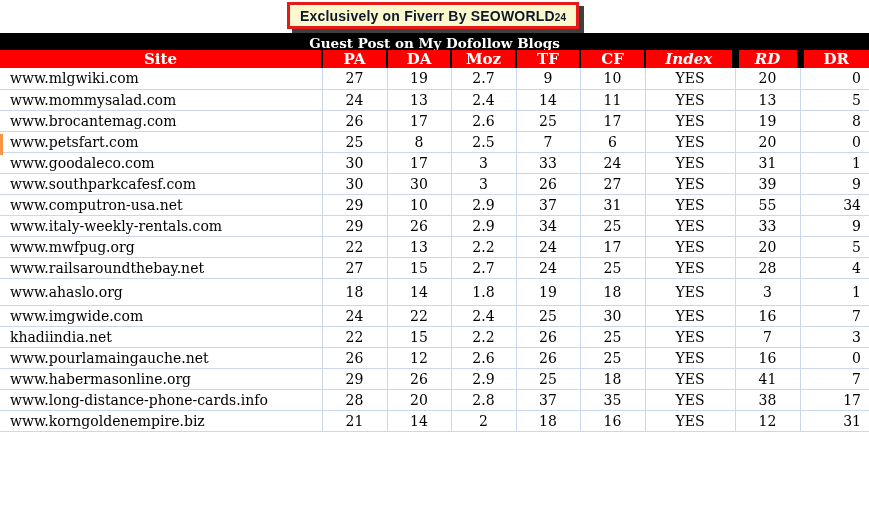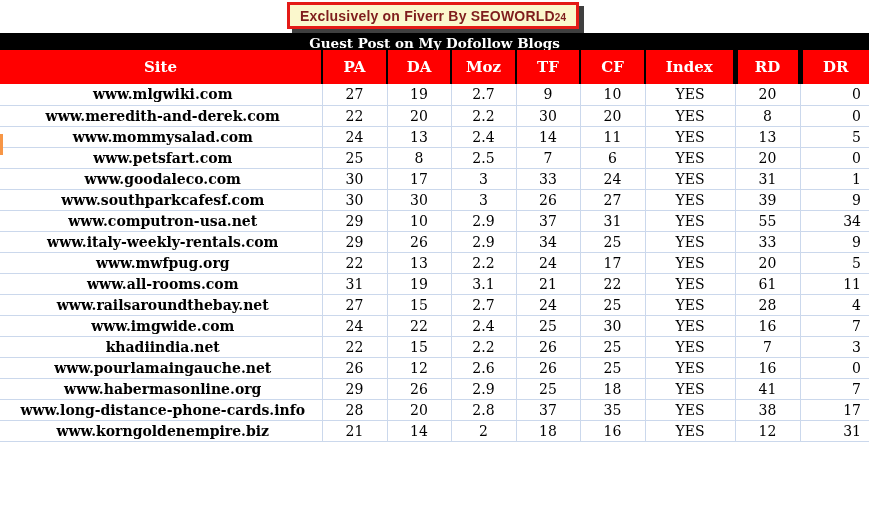--- a/index.html
+++ b/index.html
@@ -8,50 +8,50 @@
 
   
   .banner {
     position: absolute; left: 287px; top: 2px; height: 27px;
     background: #fbf8cd; border: 3px solid #e41b17;
     box-shadow: 5px 4px 0 0 #3f3f3f;
     display: flex; align-items: center; justify-content: center;
     padding: 0 10px; z-index: 5;
   }
   .banner .banner-text {
-    color: #7f1d1d; font-family: "Liberation Sans", sans-serif;
+    color: #0f172a; font-family: "Liberation Sans", sans-serif;
     font-weight: bold; font-size: 14px; letter-spacing: 0.2px; white-space: nowrap;
   }
   .banner .banner-sub { font-size: 10px; vertical-align: baseline; }
 
   
   .title-bar {
     position: absolute; left: 0; top: 33px; width: 869px; height: 20px;
     background: #000000; color: #ffffff;
     display: flex; align-items: center; justify-content: center;
     font-weight: bold; font-size: 13.5px; letter-spacing: 0px;
   }
 
   
   .sheet { position: absolute; left: 0; top: 50px; width: 869px; }
   table { border-collapse: collapse; table-layout: fixed; width: 869px; }
 
   th {
     background: #ff0000; color: #ffffff; font-weight: bold; font-size: 15px;
-    height: 34px; text-align: center; overflow: hidden; white-space: nowrap;
+    height: 18px; text-align: center; overflow: hidden; white-space: nowrap;
   }
   th.sep-black { border-right: 2px solid #000000; }
-  th.sep-light { border-right: 5px solid #000000; }
+  th.sep-light { border-right: 7px solid #000000; font-style: italic; }
 
   td {
     height: 21px; font-size: 14px; color: #000000; background: #ffffff;
     border-right: 1px solid #cbd8ec; border-bottom: 1px solid #cbd8ec;
     overflow: hidden; white-space: nowrap; line-height: 20px;
   }
-  td.c-site { text-align: center; padding-left: 4px; font-weight: bold; }
+  td.c-site { text-align: left; padding-left: 10px; }
   td.c-num  { text-align: center; }
   td.c-dr   { text-align: right; padding-right: 8px; }
   td:last-child { border-right: none; }
   tr.tall td { height: 27px; }
 
   
   .row-marker {
     position: absolute; left: 0; top: 134px; width: 3px; height: 21px;
     background: #f79646; z-index: 6;
   }
@@ -99,40 +99,40 @@
           <td class="c-num">27</td>
           <td class="c-num">19</td>
           <td class="c-num">2.7</td>
           <td class="c-num">9</td>
           <td class="c-num">10</td>
           <td class="c-num">YES</td>
           <td class="c-num">20</td>
           <td class="c-dr">0</td>
         </tr>
         <tr>
-          <td class="c-site">www.meredith-and-derek.com</td>
-          <td class="c-num">22</td>
-          <td class="c-num">20</td>
-          <td class="c-num">2.2</td>
-          <td class="c-num">30</td>
-          <td class="c-num">20</td>
-          <td class="c-num">YES</td>
-          <td class="c-num">8</td>
-          <td class="c-dr">0</td>
-        </tr>
-        <tr>
           <td class="c-site">www.mommysalad.com</td>
           <td class="c-num">24</td>
           <td class="c-num">13</td>
           <td class="c-num">2.4</td>
           <td class="c-num">14</td>
           <td class="c-num">11</td>
           <td class="c-num">YES</td>
           <td class="c-num">13</td>
           <td class="c-dr">5</td>
+        </tr>
+        <tr>
+          <td class="c-site">www.brocantemag.com</td>
+          <td class="c-num">26</td>
+          <td class="c-num">17</td>
+          <td class="c-num">2.6</td>
+          <td class="c-num">25</td>
+          <td class="c-num">17</td>
+          <td class="c-num">YES</td>
+          <td class="c-num">19</td>
+          <td class="c-dr">8</td>
         </tr>
         <tr>
           <td class="c-site">www.petsfart.com</td>
           <td class="c-num">25</td>
           <td class="c-num">8</td>
           <td class="c-num">2.5</td>
           <td class="c-num">7</td>
           <td class="c-num">6</td>
           <td class="c-num">YES</td>
           <td class="c-num">20</td>
@@ -187,41 +187,41 @@
           <td class="c-num">22</td>
           <td class="c-num">13</td>
           <td class="c-num">2.2</td>
           <td class="c-num">24</td>
           <td class="c-num">17</td>
           <td class="c-num">YES</td>
           <td class="c-num">20</td>
           <td class="c-dr">5</td>
         </tr>
         <tr>
-          <td class="c-site">www.all-rooms.com</td>
-          <td class="c-num">31</td>
-          <td class="c-num">19</td>
-          <td class="c-num">3.1</td>
-          <td class="c-num">21</td>
-          <td class="c-num">22</td>
-          <td class="c-num">YES</td>
-          <td class="c-num">61</td>
-          <td class="c-dr">11</td>
-        </tr>
-        <tr>
           <td class="c-site">www.railsaroundthebay.net</td>
           <td class="c-num">27</td>
           <td class="c-num">15</td>
           <td class="c-num">2.7</td>
           <td class="c-num">24</td>
           <td class="c-num">25</td>
           <td class="c-num">YES</td>
           <td class="c-num">28</td>
           <td class="c-dr">4</td>
         </tr>
+        <tr class="tall">
+          <td class="c-site">www.ahaslo.org</td>
+          <td class="c-num">18</td>
+          <td class="c-num">14</td>
+          <td class="c-num">1.8</td>
+          <td class="c-num">19</td>
+          <td class="c-num">18</td>
+          <td class="c-num">YES</td>
+          <td class="c-num">3</td>
+          <td class="c-dr">1</td>
+        </tr>
         <tr>
           <td class="c-site">www.imgwide.com</td>
           <td class="c-num">24</td>
           <td class="c-num">22</td>
           <td class="c-num">2.4</td>
           <td class="c-num">25</td>
           <td class="c-num">30</td>
           <td class="c-num">YES</td>
           <td class="c-num">16</td>
           <td class="c-dr">7</td>

